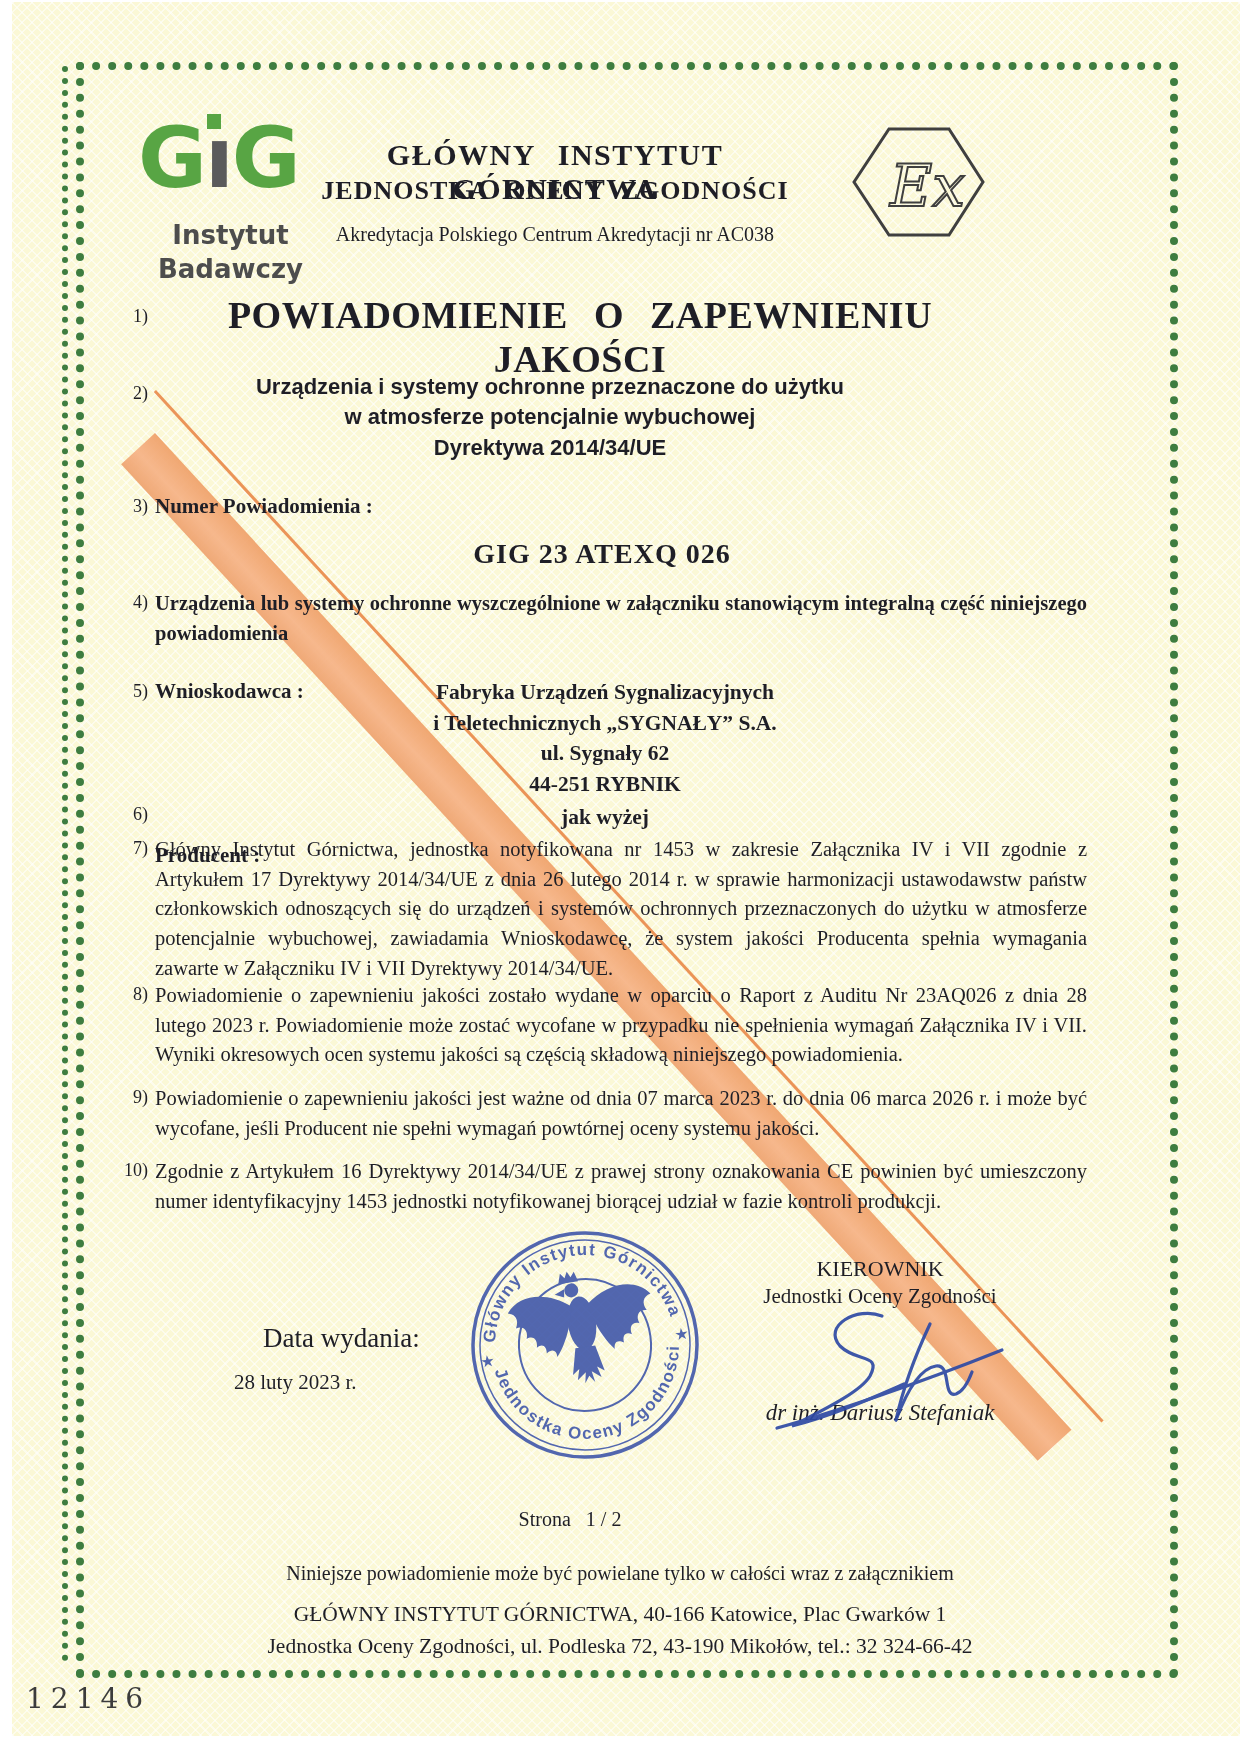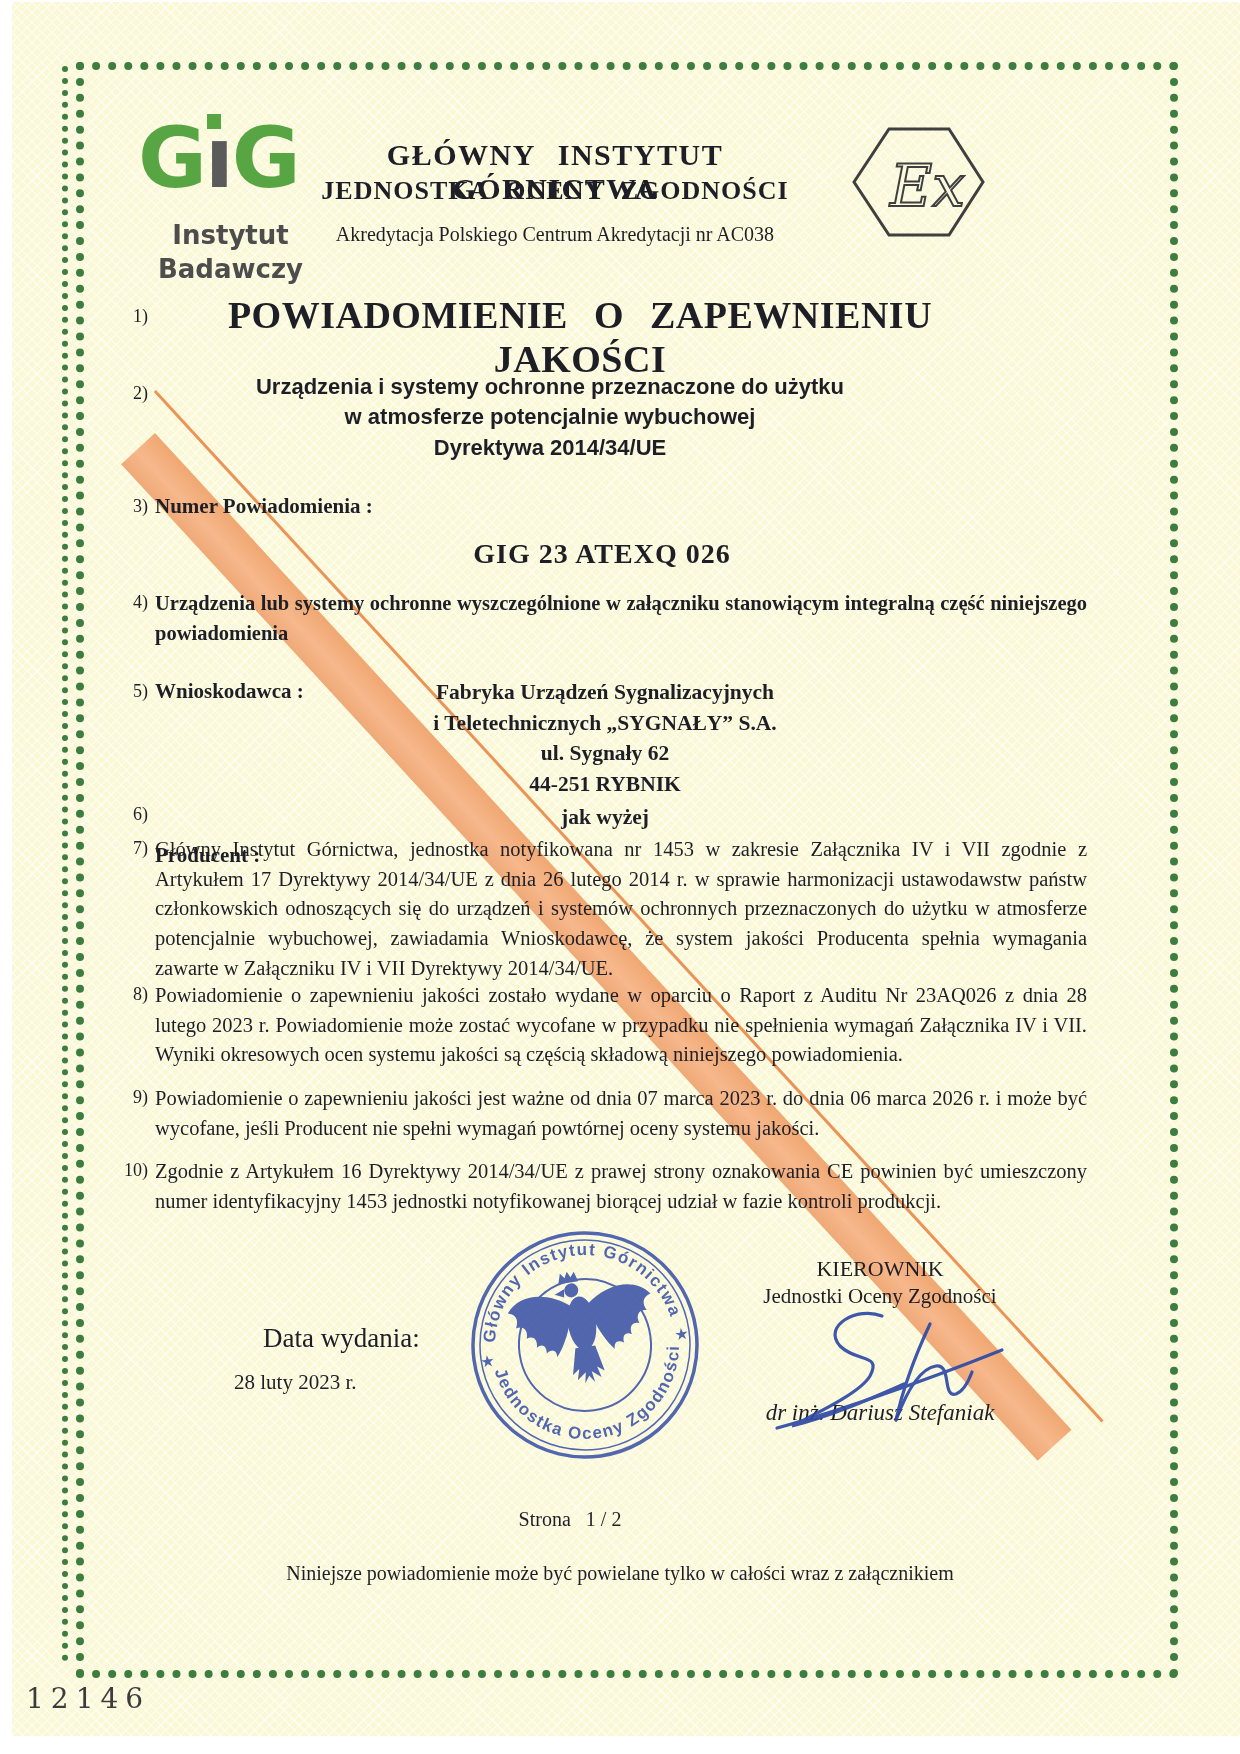--- a/index.html
+++ b/index.html
@@ -159,15 +159,19 @@
       <path d="M134 122 C 146 90, 160 70, 174 68 C 190 66, 180 100, 194 96 C 202 93, 207 82, 210 74"></path>
     </g>
   </svg>
   <div class="c sig-name center" style="left:720px;top:1400px;width:320px;">dr inż. Dariusz Stefaniak</div>
 
   <div class="c center foot" style="left:460px;top:1508px;width:220px;">
     <span>Strona</span>&nbsp;&nbsp;&nbsp;<span>1 / 2</span>
   </div>
 
   <div class="c foot center" style="left:170px;top:1562px;width:900px;">Niniejsze powiadomienie może być powielane tylko w całości wraz z załącznikiem</div>
+  <div class="c foot-addr center" style="left:170px;top:1598px;width:900px;">
+    <div>GŁÓWNY INSTYTUT GÓRNICTWA, 40-166 Katowice, Plac Gwarków 1</div>
+    <div>Jednostka Oceny Zgodności, ul. Podleska 72, 43-190 Mikołów, tel.: 32 324-66-42</div>
+  </div>
 
   <div class="c serial" style="left:26px;top:1682px;">12146</div>
 </div>
 
 </body></html>

